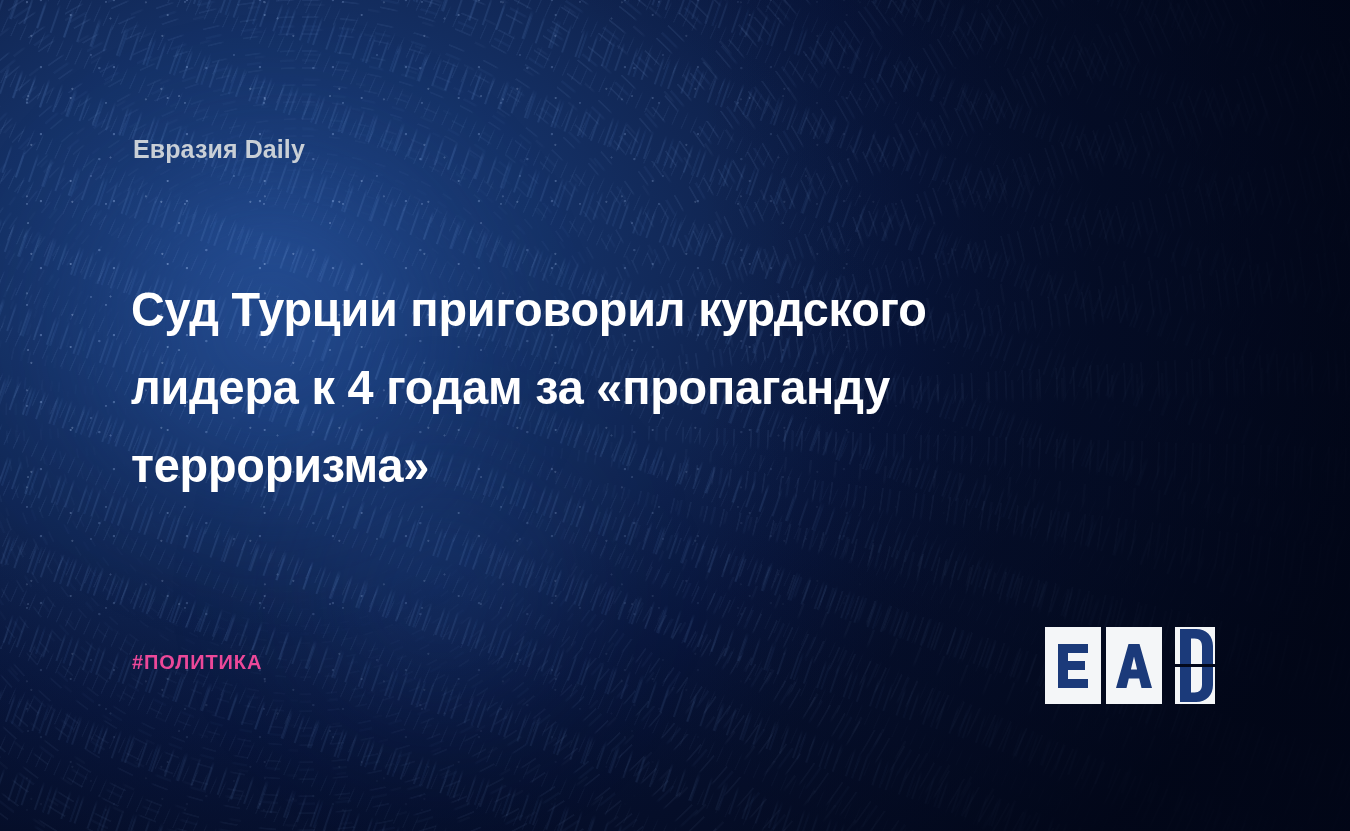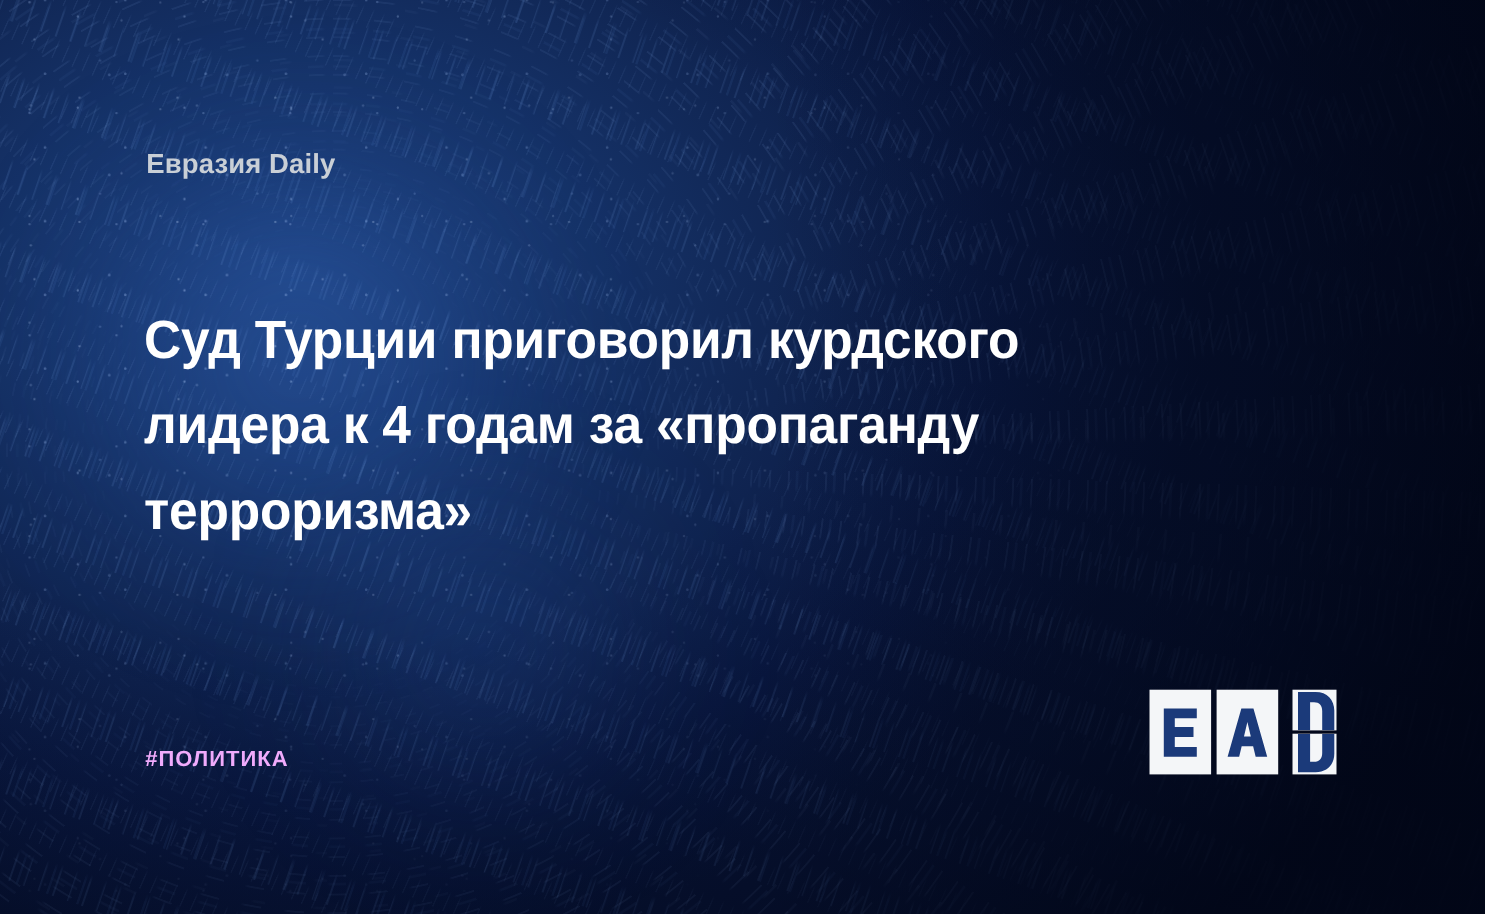--- a/index.html
+++ b/index.html
@@ -211,25 +211,25 @@
     color: #ffffff;
     letter-spacing: -0.2px;
     font-stretch: condensed;
     transform: scaleX(0.955);
     transform-origin: left top;
   }
 
   .hashtag {
     position: absolute;
     left: 132px;
-    top: 679px;
+    top: 651px;
     font-size: 20px;
     font-weight: 700;
     letter-spacing: 0.9px;
-    color: #f0abfc;
+    color: #ec4899;
     white-space: nowrap;
   }
 
   
   .logo {
     position: absolute;
     left: 1045px;
     top: 627px;
     width: 178px;
     height: 77px;

